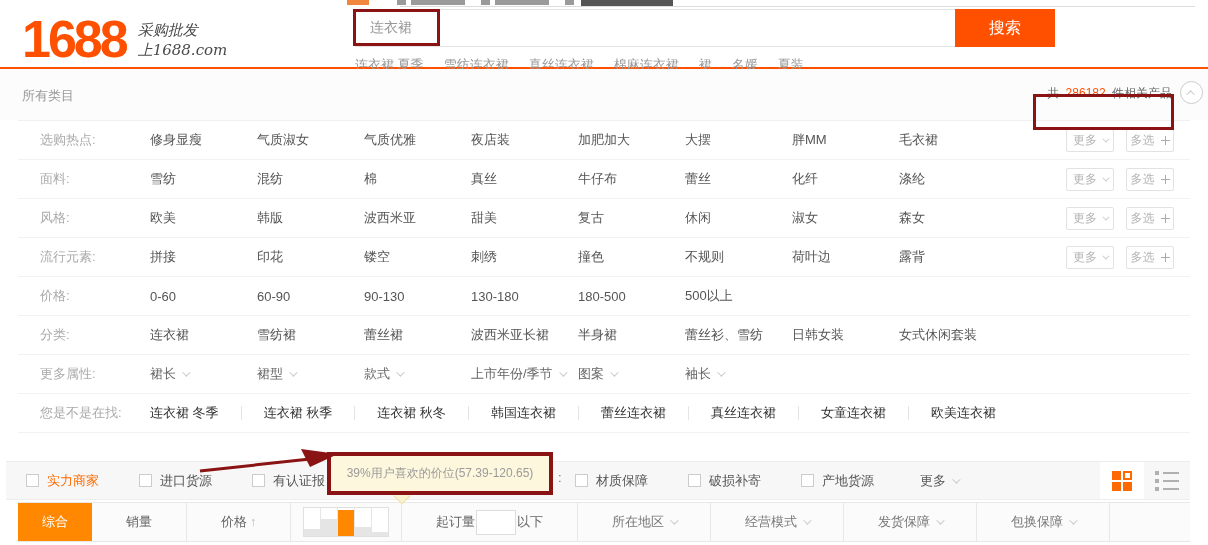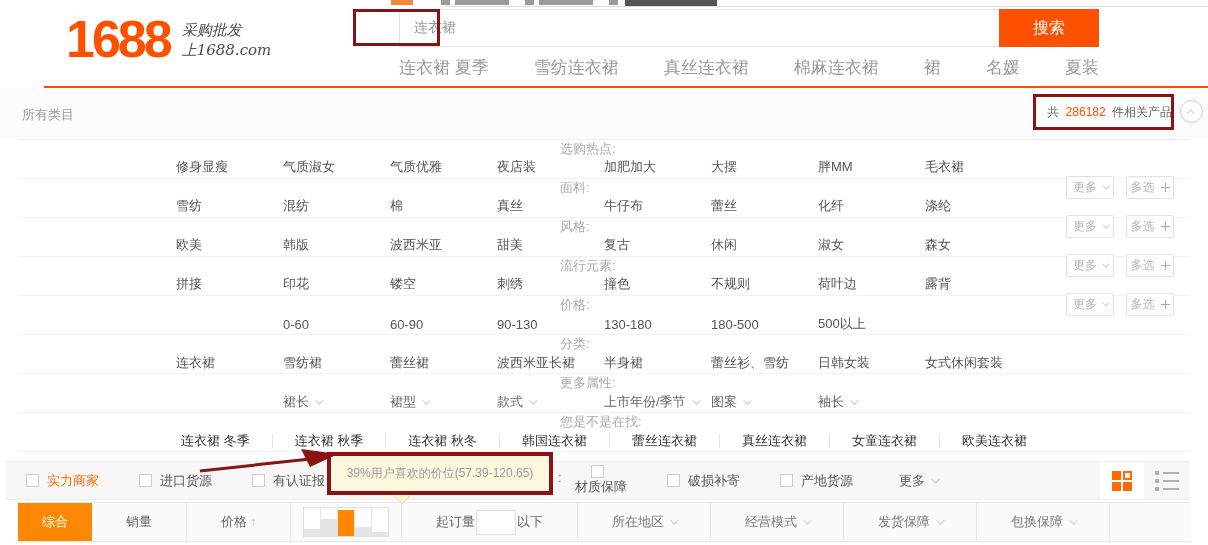--- a/index.html
+++ b/index.html
@@ -1,51 +1,51 @@
 <!DOCTYPE html>
 <html><head>
 <meta charset="utf-8">
 <style>
   * { margin:0; padding:0; box-sizing:border-box; }
   html,body { width:1208px; height:545px; }
   body { position:relative; overflow:hidden; background:#fff;
          font-family:"Liberation Sans","DejaVu Sans",sans-serif; }
 
   
-  .header { position:relative; height:88px; background:#fff; border-bottom:2px solid #ff5000;margin-left:44px; }
+  .header { position:relative; height:69px; background:#fff; border-bottom:2px solid #ff5000; }
   .logo { position:absolute; left:22px; top:10px; display:flex; align-items:flex-start; }
   .logo-1688 { color:#ff5000; font-size:52px; font-weight:bold; letter-spacing:-3px; line-height:58px; }
   .logo-tag { margin-left:12px; margin-top:10px; font-family:"DejaVu Serif",serif; font-style:italic;
               color:#4a4a4a; font-size:15px; line-height:20px; }
   .cutoff { position:absolute; left:345px; top:0; height:8px; width:850px; overflow:hidden; }
   .cutoff i { position:absolute; top:0; height:5px; background:#9a9a9a; }
   .cutoff i.o { background:#f0873c; }
   .cutoff i.d { background:#555; height:6px; }
   .cutoff .hairline { position:absolute; top:6px; left:55px; width:795px; height:1px; background:#ddd; }
 
   .search-area { position:absolute; left:355px; top:9px; }
   .search-box { display:flex; height:38px; }
   .search-input { width:600px; height:38px; border:1px solid #e3e3e3; border-right:none;
                   padding-left:14px; font-size:14px; color:#999; outline:none; background:#fff; }
   .search-btn { width:100px; height:38px; background:#ff5000; border:none; color:#fff;
                 font-size:16px; cursor:pointer; }
-  .suggestions { margin-top:9px; display:flex; gap:20px; font-size:17px; color:#999;justify-content:space-between; }
+  .suggestions { margin-top:9px; display:flex; gap:20px; font-size:13px; color:#999; }
   .sug { color:#999; text-decoration:none; cursor:pointer; }
 
   
   .strip { position:relative; height:51px; background:#fcfcfc; }
   .cat-label { position:absolute; left:22px; top:18px; font-size:13px; color:#999; }
   .count-wrap { position:absolute; right:36px; top:16px; font-size:12px; color:#666; white-space:nowrap; }
   .count-num { color:#ff5000; margin:0 3px; }
   .collapse-btn { position:absolute; right:5px; top:12px; width:23px; height:23px; border:1px solid #ccc;
                   border-radius:50%; background:#fff; display:flex; align-items:center; justify-content:center; cursor:pointer; }
 
   
   .filter-table { margin:0 18px; border-top:1px solid #f0f0f0; background:#fff; }
-  .f-row { display:flex; align-items:center; height:39px; border-bottom:1px solid #f2f2f2; font-size:13px;flex-direction:column; }
+  .f-row { display:flex; align-items:center; height:39px; border-bottom:1px solid #f2f2f2; font-size:13px; }
   .f-label { width:132px; padding-left:22px; color:#aaa; flex:none; }
   .f-opts { display:flex; align-items:center; flex:1; min-width:0; }
   .f-opt { min-width:107px; color:#555; cursor:pointer; }
   .f-dd { min-width:107px; color:#666; cursor:pointer; display:inline-flex; align-items:center; }
   .f-link { color:#333; text-decoration:none; cursor:pointer; white-space:nowrap; }
   .vsep { width:1px; height:14px; background:#e4e4e4; margin:0 22px; display:inline-block; }
   .row-ctrls { margin-left:auto; display:flex; gap:12px; padding-right:16px; flex:none; }
   .ctrl-btn { width:48px; height:23px; background:#fff; border:1px solid #e2e2e2; border-radius:2px;
               color:#b3b3b3; font-size:12px; display:inline-flex; align-items:center; justify-content:center;
               gap:3px; cursor:pointer; }
@@ -56,21 +56,21 @@
   .plus { position:relative; width:9px; height:9px; display:inline-block; margin-left:3px; }
   .plus:before { content:""; position:absolute; left:4px; top:0; width:1px; height:9px; background:#aaa; }
   .plus:after  { content:""; position:absolute; top:4px; left:0; width:9px; height:1px; background:#aaa; }
 
   
   .svc-bar { position:absolute; left:6px; right:18px; top:461px; height:39px; background:#f7f7f7;
              border-top:1px solid #ededed; border-bottom:1px solid #ededed;
              display:flex; align-items:center; font-size:13px; color:#555; }
   .svc-item { display:inline-flex; align-items:center; margin-left:40px; cursor:pointer; }
   .svc-item:first-child { margin-left:20px; }
-  .svc-item:nth-child(4) { margin-left:250px;flex-direction:column; }
+  .svc-item:nth-child(4) { margin-left:250px; }
   .svc-item.hot span:last-child { color:#ff6a00; }
   .cb { width:13px; height:13px; border:1px solid #ccc; background:#fff; margin-right:8px; flex:none; }
   .svc-more { display:inline-flex; align-items:center; margin-left:46px; color:#555; cursor:pointer; }
   .view-toggles { margin-left:auto; display:flex; align-items:stretch; height:100%; }
   .grid-btn { width:44px; background:#fff; display:flex; align-items:center; justify-content:center; cursor:pointer; }
   .grid-ic { display:grid; grid-template-columns:9px 9px; grid-template-rows:9px 9px; gap:2px; }
   .grid-ic i { background:#ff6a00; }
   .grid-ic i.hollow { background:#fff; border:2px solid #ff6a00; }
   .list-btn { width:46px; display:flex; align-items:center; justify-content:center; cursor:pointer; }
   .list-ic { display:flex; flex-direction:column; gap:4px; }

